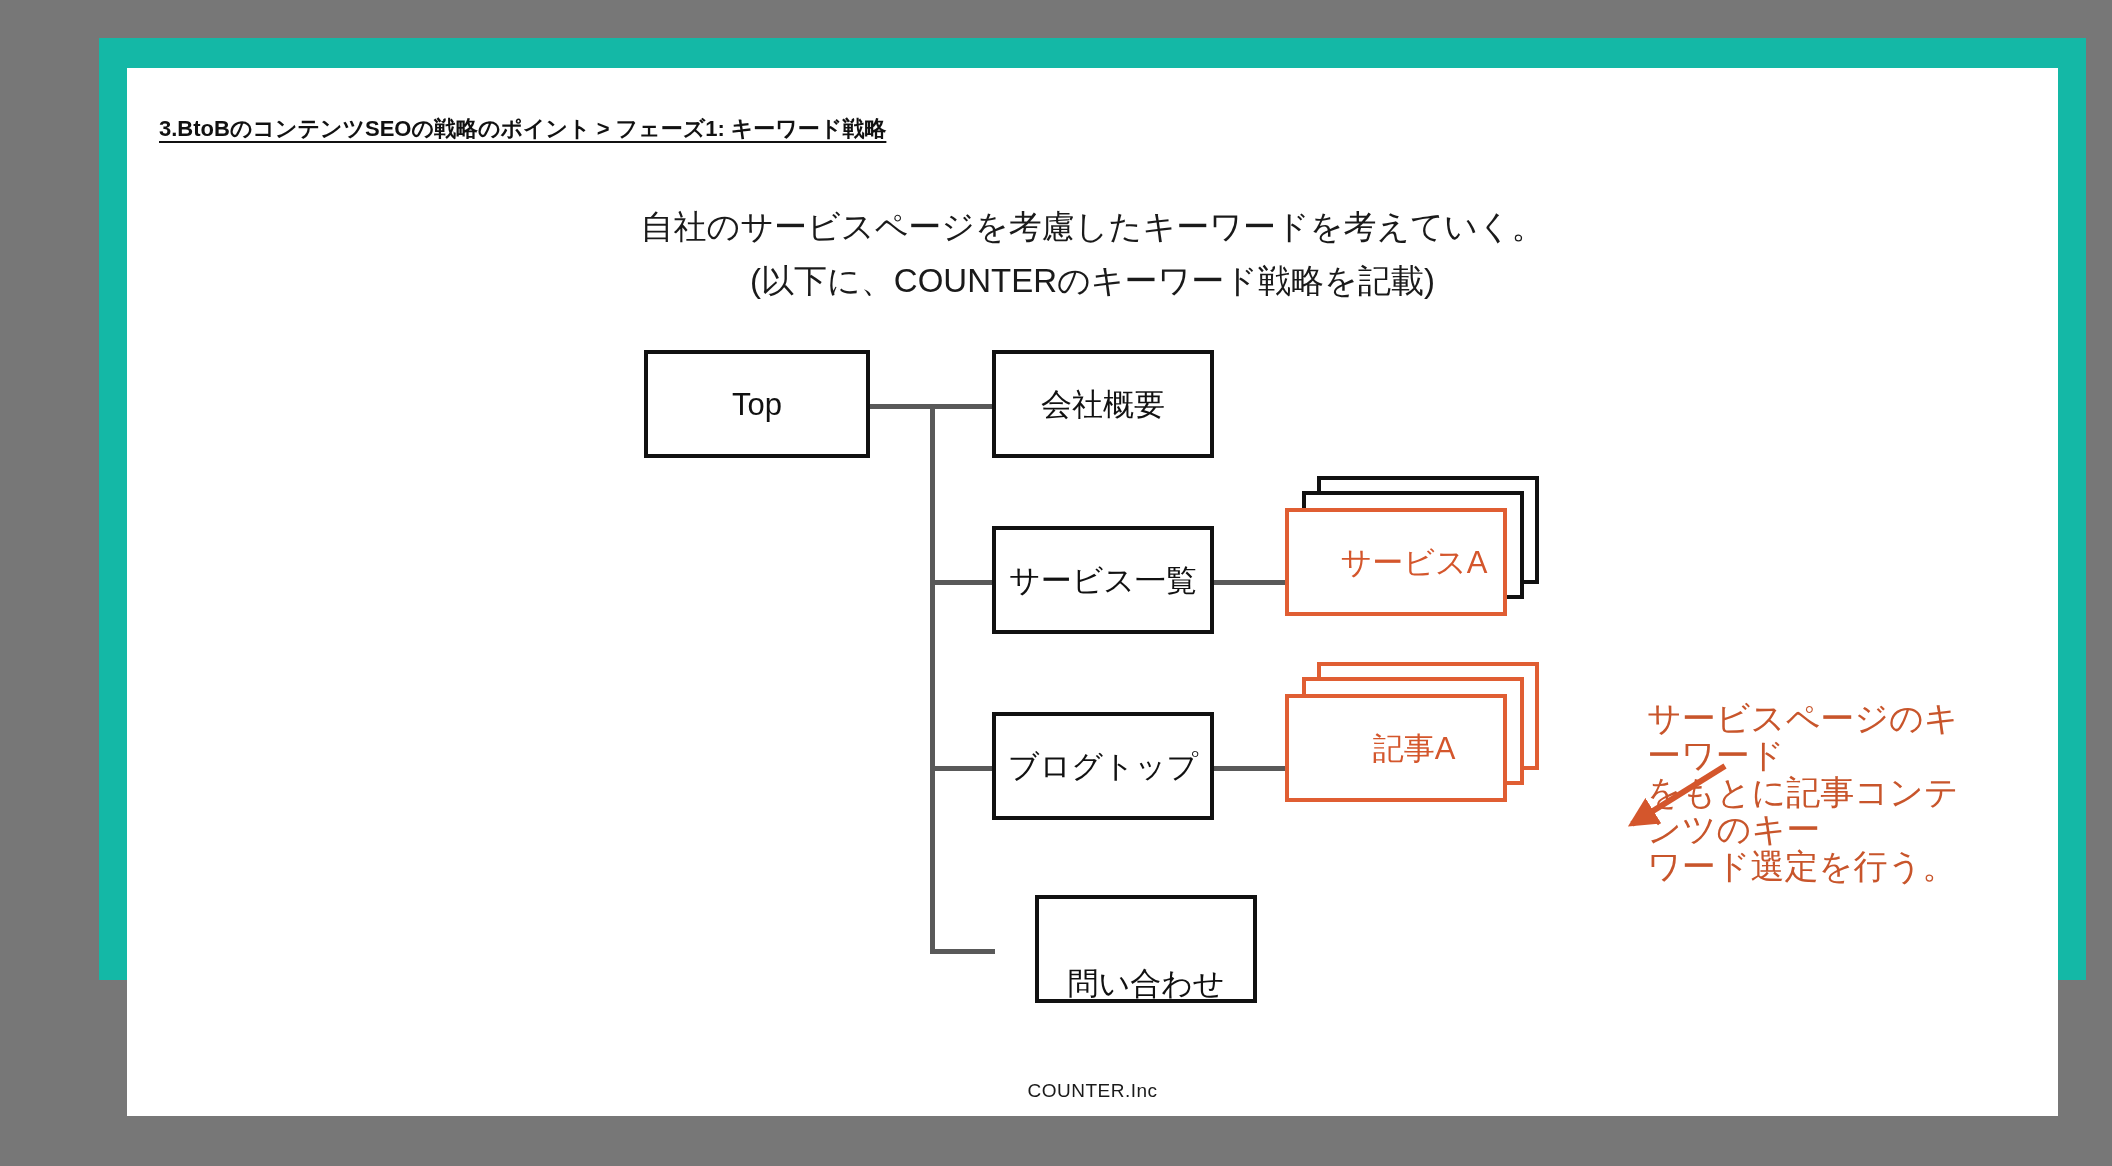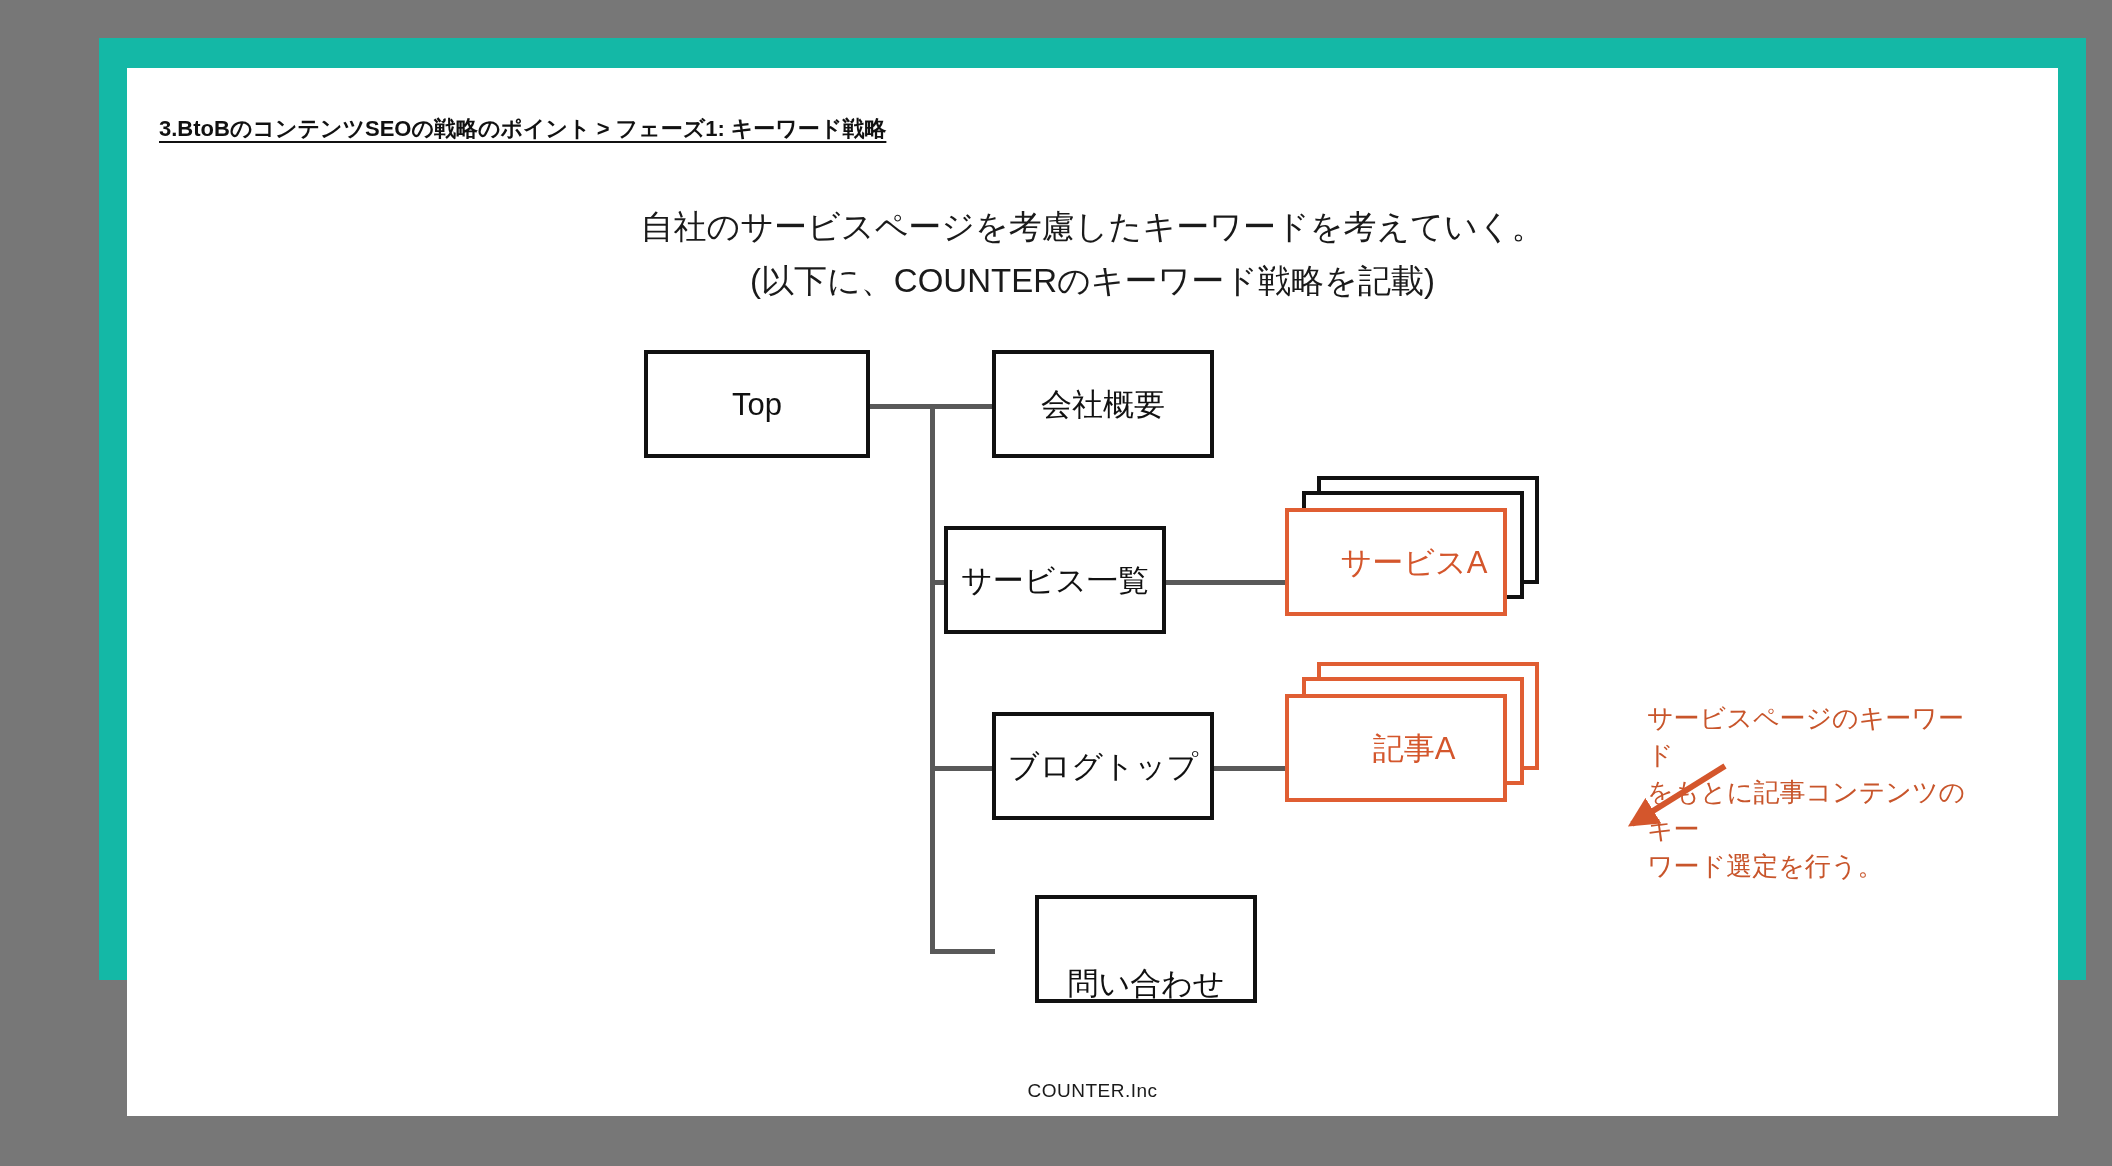--- a/index.html
+++ b/index.html
@@ -116,21 +116,21 @@
     background: #595959;
     z-index: 2;
   }
 
   #annotation-text {
     position: absolute;
     left: 1520px;
     top: 632px;
     width: 330px;
     color: #C8552B;
-    font-size: 26px;
+    font-size: 34px;
     line-height: 37px;
     z-index: 8;
   }
   #annotation-text .anno-line { display: block; }
 
   #arrow-svg {
     position: absolute;
     left: 1420px;
     top: 660px;
     width: 230px;
@@ -185,21 +185,21 @@
         <div class="connector" style="left:1036px; top:698px; width:128px; height:5px;"></div>
 
         <div class="node-box" style="left:517px; top:282px; width:226px; height:108px;">
           <span>Top</span>
         </div>
 
         <div class="node-box" style="left:865px; top:282px; width:222px; height:108px;">
           <span>会社概要</span>
         </div>
 
-        <div class="node-box" style="left:817px; top:458px; width:222px; height:108px;">
+        <div class="node-box" style="left:865px; top:458px; width:222px; height:108px;">
           <span>サービス一覧</span>
         </div>
 
         <div class="stack-ghost" style="left:1190px; top:408px; width:222px; height:108px;"></div>
         <div class="stack-ghost s2" style="left:1175px; top:423px; width:222px; height:108px;"></div>
         <div class="node-box orange" style="left:1158px; top:440px; width:222px; height:108px;">
           <span>サービスA</span>
         </div>
 
         <div class="node-box" style="left:865px; top:644px; width:222px; height:108px;">

